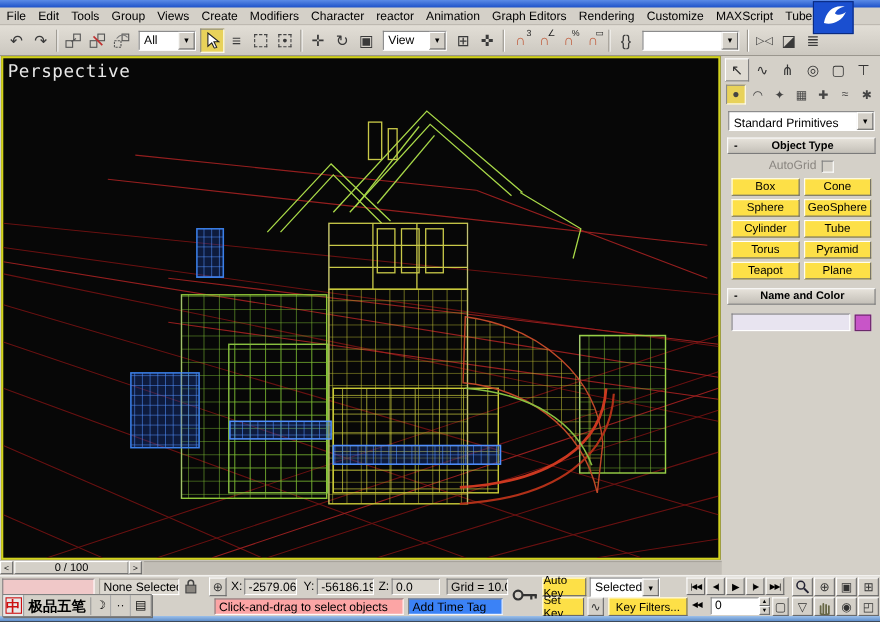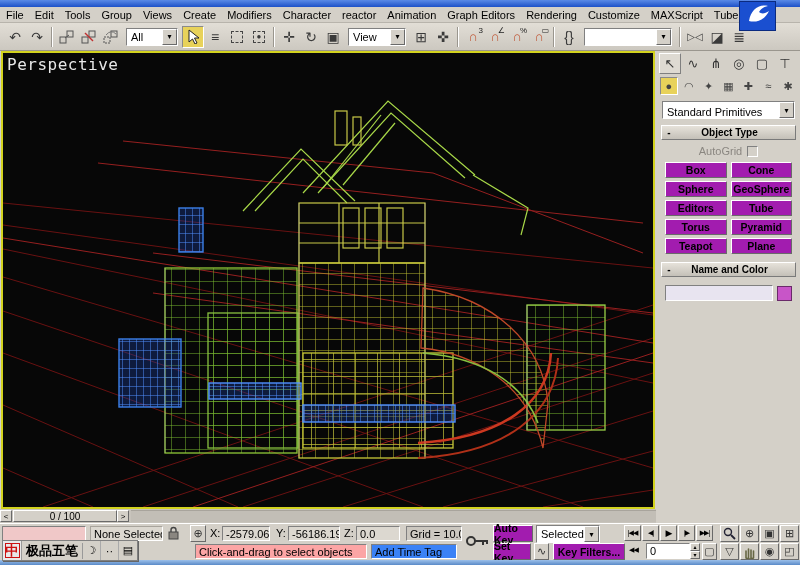--- a/index.html
+++ b/index.html
@@ -61,22 +61,22 @@
   .rollout-head { height:15px; background:linear-gradient(#e6e2da,#c4c0b8); border:1px solid;
                   border-color:#fff #7a7a7a #7a7a7a #fff; display:flex; align-items:center;
                   font-weight:bold; font-size:10px; }
   .rollout-head .minus { width:14px; text-align:center; font-weight:bold; }
   .rollout-head .r-title { flex:1; text-align:center; padding-right:12px; }
   .autogrid-row { display:flex; align-items:center; justify-content:center; gap:5px;
                   height:16px; color:#8a8680; margin-top:3px; }
   .checkbox { width:11px; height:11px; background:#d4d0c8; border:1px solid;
               border-color:#808080 #fff #fff #808080; }
   .obj-grid { display:grid; grid-template-columns:1fr 1fr; gap:3px 4px; padding:3px 4px 6px 4px; }
-  .btn { background:#a21caf; border:1px solid; border-color:#fff #6a6a6a #6a6a6a #fff;
-         height:16px; display:flex; align-items:center; justify-content:center; font-size:10.5px;font-weight:bold; }
+  .btn { background:#fde047; border:1px solid; border-color:#fff #6a6a6a #6a6a6a #fff;
+         height:16px; display:flex; align-items:center; justify-content:center; font-size:10.5px; }
   .name-row { display:flex; align-items:center; gap:4px; padding:8px 4px 4px 4px; }
   .name-input { flex:1; height:16px; background:#e8e4f0; border:1px solid;
                 border-color:#808080 #fff #fff #808080; }
   .color-swatch { width:15px; height:15px; background:#c855c8; border:1px solid #6a2a6a; }
 
   
   .timeslider { position:absolute; left:0; top:509px; width:656px; height:14px; background:#c8c4bc;
                 display:flex; align-items:center; }
   .ts-btn { width:12px; height:12px; background:#d4d0c8; border:1px solid;
             border-color:#fff #6a6a6a #6a6a6a #fff; font-size:8px; display:flex;
@@ -348,21 +348,21 @@
       </div>
       <div class="autogrid-row">
         <span>AutoGrid</span>
         <span class="checkbox"></span>
       </div>
       <div class="obj-grid">
         <div class="btn">Box</div>
         <div class="btn">Cone</div>
         <div class="btn">Sphere</div>
         <div class="btn">GeoSphere</div>
-        <div class="btn">Editors</div>
+        <div class="btn">Cylinder</div>
         <div class="btn">Tube</div>
         <div class="btn">Torus</div>
         <div class="btn">Pyramid</div>
         <div class="btn">Teapot</div>
         <div class="btn">Plane</div>
       </div>
     </div>
     <div class="rollout">
       <div class="rollout-head">
         <span class="minus">-</span>

